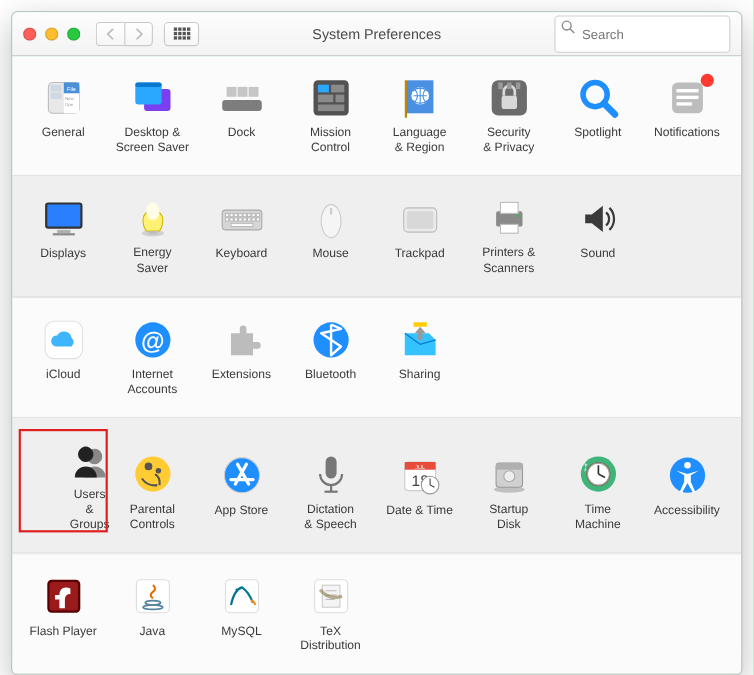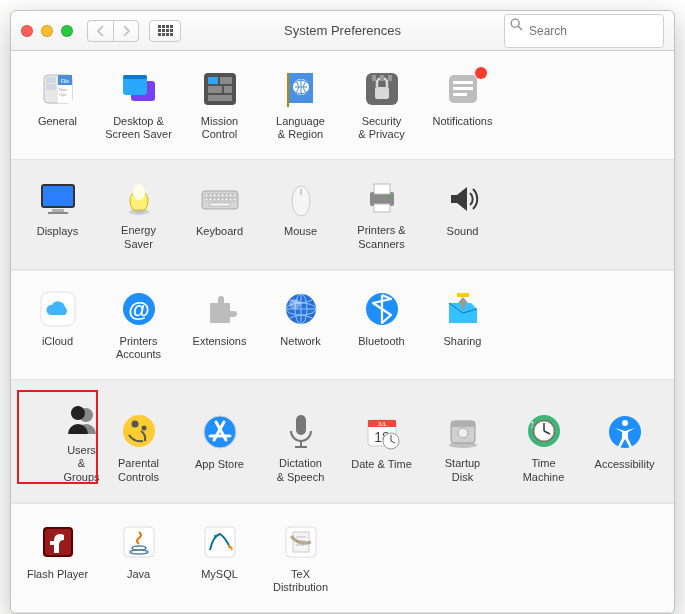--- a/index.html
+++ b/index.html
@@ -143,20 +143,31 @@
               <rect x="4" y="6" width="24" height="20" rx="3" fill="#2aa8ff"></rect>
               <rect x="4" y="6" width="24" height="4" rx="2" fill="#0b78d0"></rect>
             </svg>
           </div>
           <div class="label">Desktop &amp;
 Screen Saver</div>
         </div>
         <div class="pref">
           <div class="iconbox">
             <svg width="40" height="40" viewBox="0 0 40 40">
+              <rect x="2" y="22" width="36" height="10" rx="3" fill="#7d7d7d"></rect>
+              <rect x="6" y="10" width="9" height="9" fill="#c6c6c6"></rect>
+              <rect x="16" y="10" width="9" height="9" fill="#c6c6c6"></rect>
+              <rect x="26" y="10" width="9" height="9" fill="#c6c6c6"></rect>
+            </svg>
+          </div>
+          <div class="label">Dock</div>
+        </div>
+        <div class="pref">
+          <div class="iconbox">
+            <svg width="40" height="40" viewBox="0 0 40 40">
               <rect x="4" y="4" width="32" height="32" rx="4" fill="#525252"></rect>
               <rect x="8" y="8" width="10" height="7" fill="#2aa8ff"></rect>
               <rect x="20" y="8" width="12" height="7" fill="#8a8a8a"></rect>
               <rect x="8" y="17" width="14" height="7" fill="#8a8a8a"></rect>
               <rect x="24" y="17" width="8" height="7" fill="#8a8a8a"></rect>
               <rect x="8" y="26" width="24" height="6" fill="#8a8a8a"></rect>
             </svg>
           </div>
           <div class="label">Mission
 Control</div>
@@ -181,20 +192,29 @@
               <rect x="4" y="4" width="32" height="32" rx="6" fill="#6b6b6b"></rect>
               <rect x="13" y="18" width="14" height="12" rx="2" fill="#d8d8d8"></rect>
               <path d="M15 18 v-4 a5 5 0 0 1 10 0 v4" fill="none" stroke="#d8d8d8" stroke-width="2.5"></path>
               <rect x="10" y="6" width="4" height="6" fill="#9a9a9a"></rect>
               <rect x="18" y="6" width="4" height="6" fill="#9a9a9a"></rect>
               <rect x="26" y="6" width="4" height="6" fill="#9a9a9a"></rect>
             </svg>
           </div>
           <div class="label">Security
 &amp; Privacy</div>
+        </div>
+        <div class="pref">
+          <div class="iconbox">
+            <svg width="40" height="40" viewBox="0 0 40 40">
+              <circle cx="17" cy="17" r="11" fill="none" stroke="#1f8fff" stroke-width="5"></circle>
+              <line x1="25" y1="25" x2="35" y2="35" stroke="#1f8fff" stroke-width="6" stroke-linecap="round"></line>
+            </svg>
+          </div>
+          <div class="label">Spotlight</div>
         </div>
         <div class="pref">
           <div class="iconbox">
             <svg width="40" height="40" viewBox="0 0 40 40">
               <rect x="6" y="6" width="28" height="28" rx="5" fill="#bdbdbd"></rect>
               <rect x="10" y="12" width="20" height="3" fill="#fff"></rect>
               <rect x="10" y="18" width="20" height="3" fill="#fff"></rect>
               <rect x="10" y="24" width="14" height="3" fill="#fff"></rect>
             </svg>
             <div class="badge"></div>
@@ -258,20 +278,29 @@
             <svg width="40" height="40" viewBox="0 0 40 40">
               <ellipse cx="20" cy="22" rx="9" ry="15" fill="#f5f5f5" stroke="#ccc"></ellipse>
               <rect x="19" y="10" width="2" height="6" fill="#ccc"></rect>
             </svg>
           </div>
           <div class="label">Mouse</div>
         </div>
         <div class="pref">
           <div class="iconbox">
             <svg width="40" height="40" viewBox="0 0 40 40">
+              <rect x="5" y="10" width="30" height="22" rx="4" fill="#eaeaea" stroke="#bbb"></rect>
+              <rect x="8" y="13" width="24" height="16" rx="2" fill="#d8d8d8"></rect>
+            </svg>
+          </div>
+          <div class="label">Trackpad</div>
+        </div>
+        <div class="pref">
+          <div class="iconbox">
+            <svg width="40" height="40" viewBox="0 0 40 40">
               <rect x="8" y="14" width="24" height="14" rx="2" fill="#8a8a8a"></rect>
               <rect x="12" y="6" width="16" height="10" fill="#fff" stroke="#bbb"></rect>
               <rect x="12" y="26" width="16" height="8" fill="#fff" stroke="#bbb"></rect>
               <circle cx="28" cy="18" r="1.5" fill="#4caf50"></circle>
             </svg>
           </div>
           <div class="label">Printers &amp;
 Scanners</div>
         </div>
         <div class="pref">
@@ -295,43 +324,30 @@
           </div>
           <div class="label">iCloud</div>
         </div>
         <div class="pref">
           <div class="iconbox">
             <svg width="40" height="40" viewBox="0 0 40 40">
               <circle cx="20" cy="20" r="16" fill="#1f8fff"></circle>
               <text x="20" y="28" font-size="22" fill="#fff" text-anchor="middle" font-weight="bold">@</text>
             </svg>
           </div>
-          <div class="label">Printers
+          <div class="label">Internet
 Accounts</div>
         </div>
         <div class="pref">
           <div class="iconbox">
             <svg width="40" height="40" viewBox="0 0 40 40">
               <path d="M10 14 h8 v-4 a3 3 0 0 1 6 0 v4 h6 v8 h4 a3 3 0 0 1 0 6 h-4 v6 h-20 z" fill="#bcbcbc"></path>
             </svg>
           </div>
           <div class="label">Extensions</div>
-        </div>
-        <div class="pref">
-          <div class="iconbox">
-            <svg width="40" height="40" viewBox="0 0 40 40">
-              <circle cx="20" cy="20" r="15" fill="#2a6fd6"></circle>
-              <ellipse cx="20" cy="20" rx="15" ry="6" fill="none" stroke="#8fc6ff"></ellipse>
-              <ellipse cx="20" cy="20" rx="6" ry="15" fill="none" stroke="#8fc6ff"></ellipse>
-              <path d="M5 20 h30 M20 5 v30" stroke="#8fc6ff"></path>
-              <path d="M9 11 a25 25 0 0 0 22 0 M9 29 a25 25 0 0 1 22 0" fill="none" stroke="#8fc6ff"></path>
-              <ellipse cx="14" cy="15" rx="6" ry="5" fill="rgba(255,255,255,0.35)"></ellipse>
-            </svg>
-          </div>
-          <div class="label">Network</div>
         </div>
         <div class="pref">
           <div class="iconbox">
             <svg width="40" height="40" viewBox="0 0 40 40">
               <circle cx="20" cy="20" r="16" fill="#1f8fff"></circle>
               <path d="M20 6 v28 l9 -8 -18 -12 18 -4 -9 -4" fill="none" stroke="#fff" stroke-width="2.2" stroke-linejoin="round"></path>
             </svg>
           </div>
           <div class="label">Bluetooth</div>
         </div>

